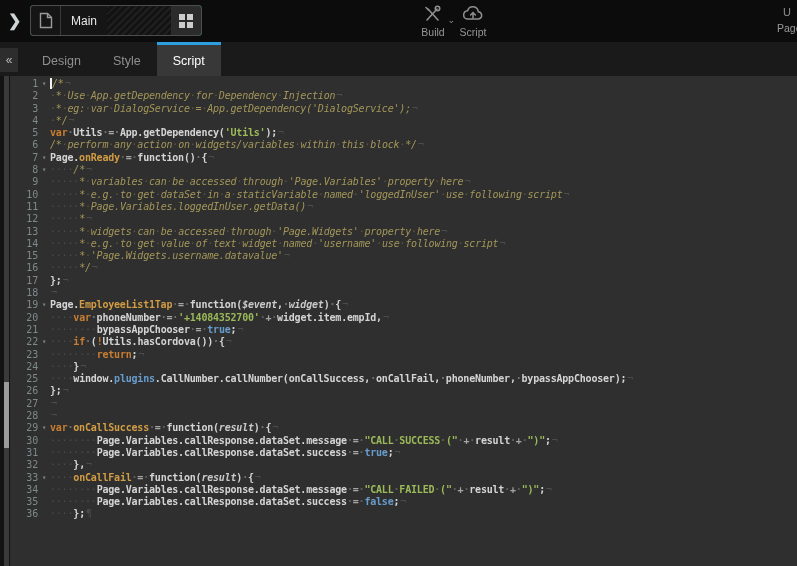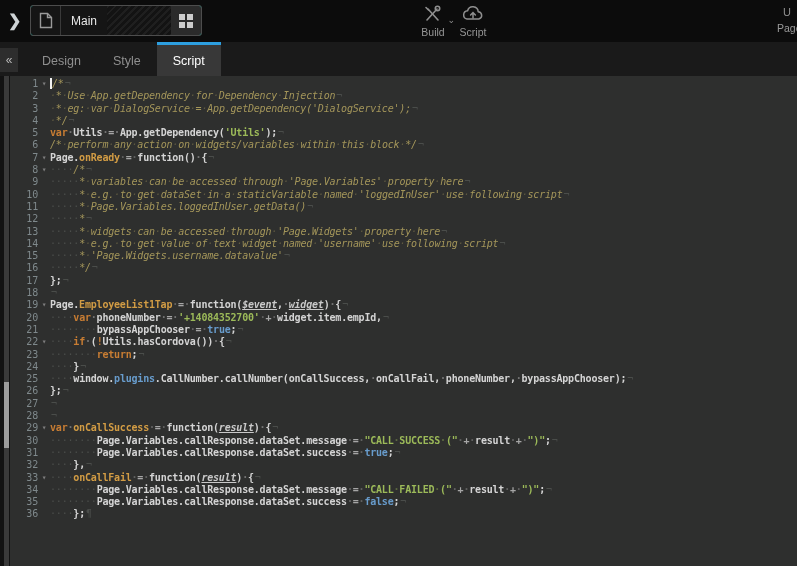--- a/index.html
+++ b/index.html
@@ -59,21 +59,21 @@
   .gut-num { width:28px; text-align:right; color:#7f898c; font-weight:400; flex:none; }
   .gut-fold { width:12px; text-align:center; color:#7d7d7d; font-size:8px; line-height:12.3px; flex:none; }
   .content { flex:1; font-weight:700; }
 
   .cm  { color:#a4965a; font-style:italic; font-weight:400; }
   .k   { color:#c87d33; }
   .def { color:#d29c44; }
   .s   { color:#9cba59; }
   .a   { color:#689ccc;margin-top:28px; }
   .p   { color:#d4d4d4; }
-  .pi  { color:#c9c9c9; font-style:italic;text-decoration:underline; }
+  .pi  { color:#c9c9c9; font-style:italic; }
   .o   { color:#a6a6a6; }
   .neg { color:#c87d33; }
   .ws  { color:#4b4e4b; font-weight:400; }
   .sp  { opacity:.42; }
   .ws .sp { opacity:1; }
   .eol { color:#4a4d4a; font-weight:400; margin-left:1px; }
   .cursor { display:inline-block; width:1.5px; height:11px; background:#f2f2f2;
             vertical-align:text-bottom; margin-right:0.5px; }
 
   svg { display:block; }

